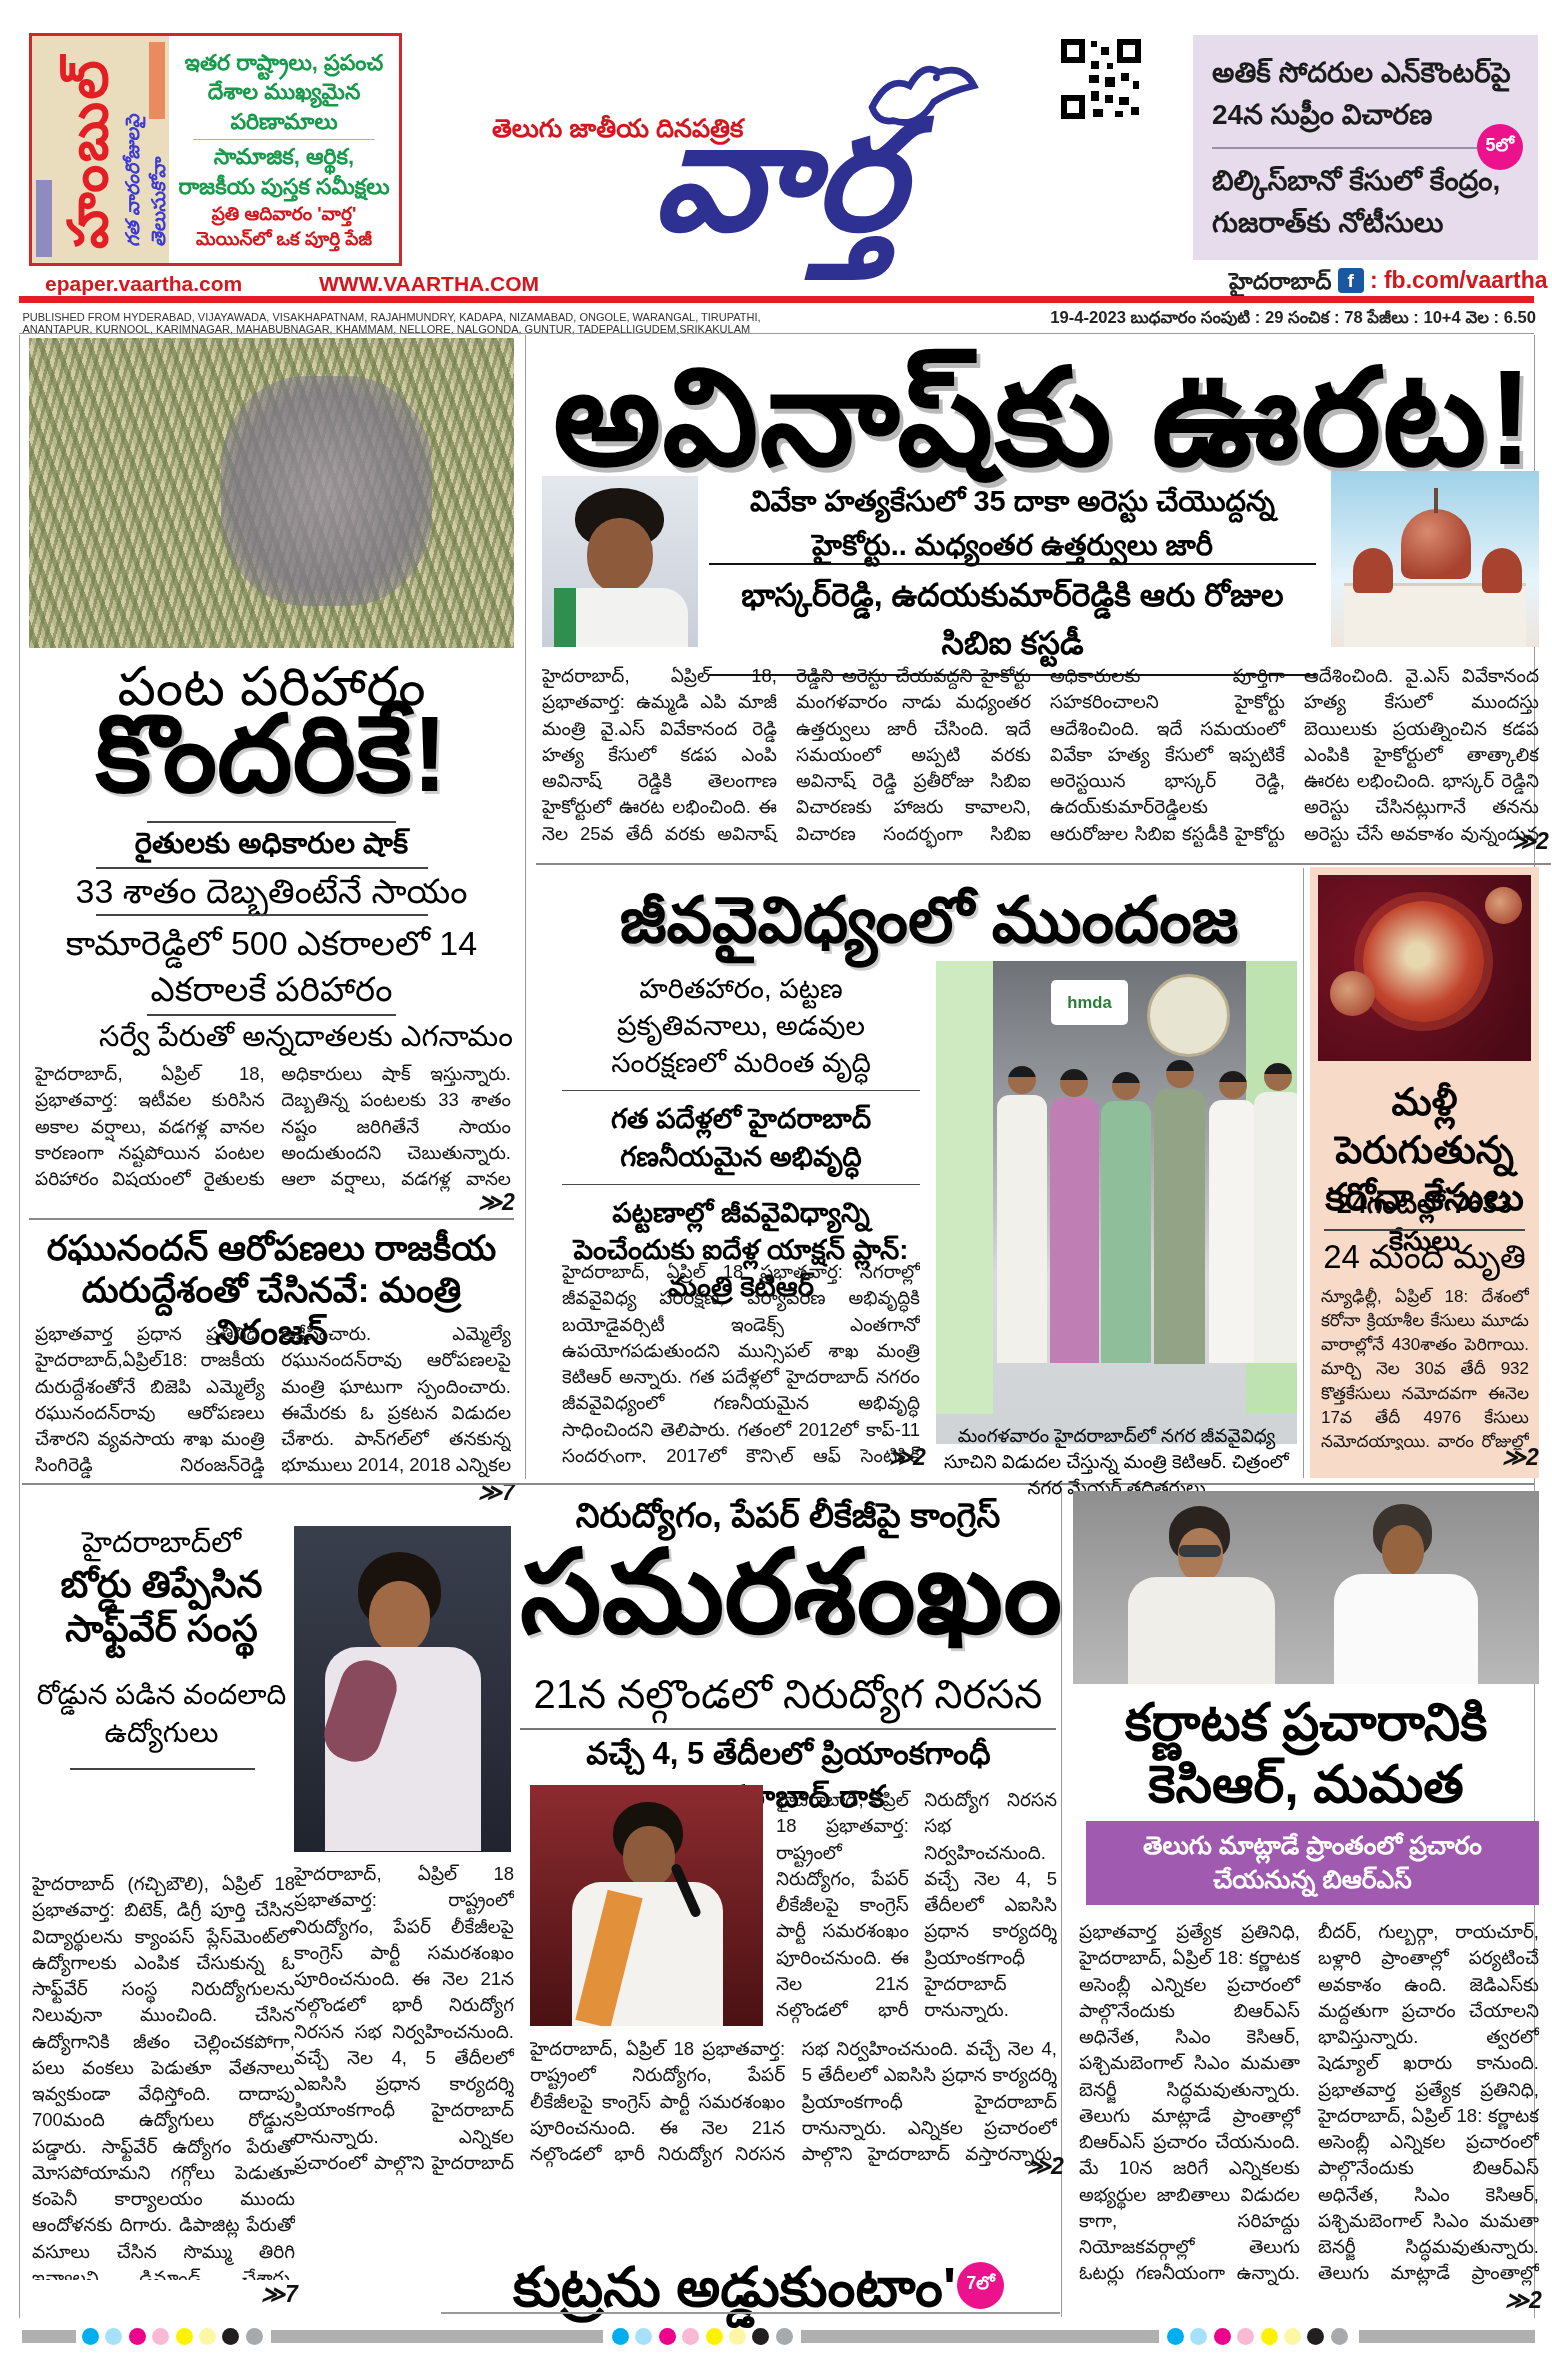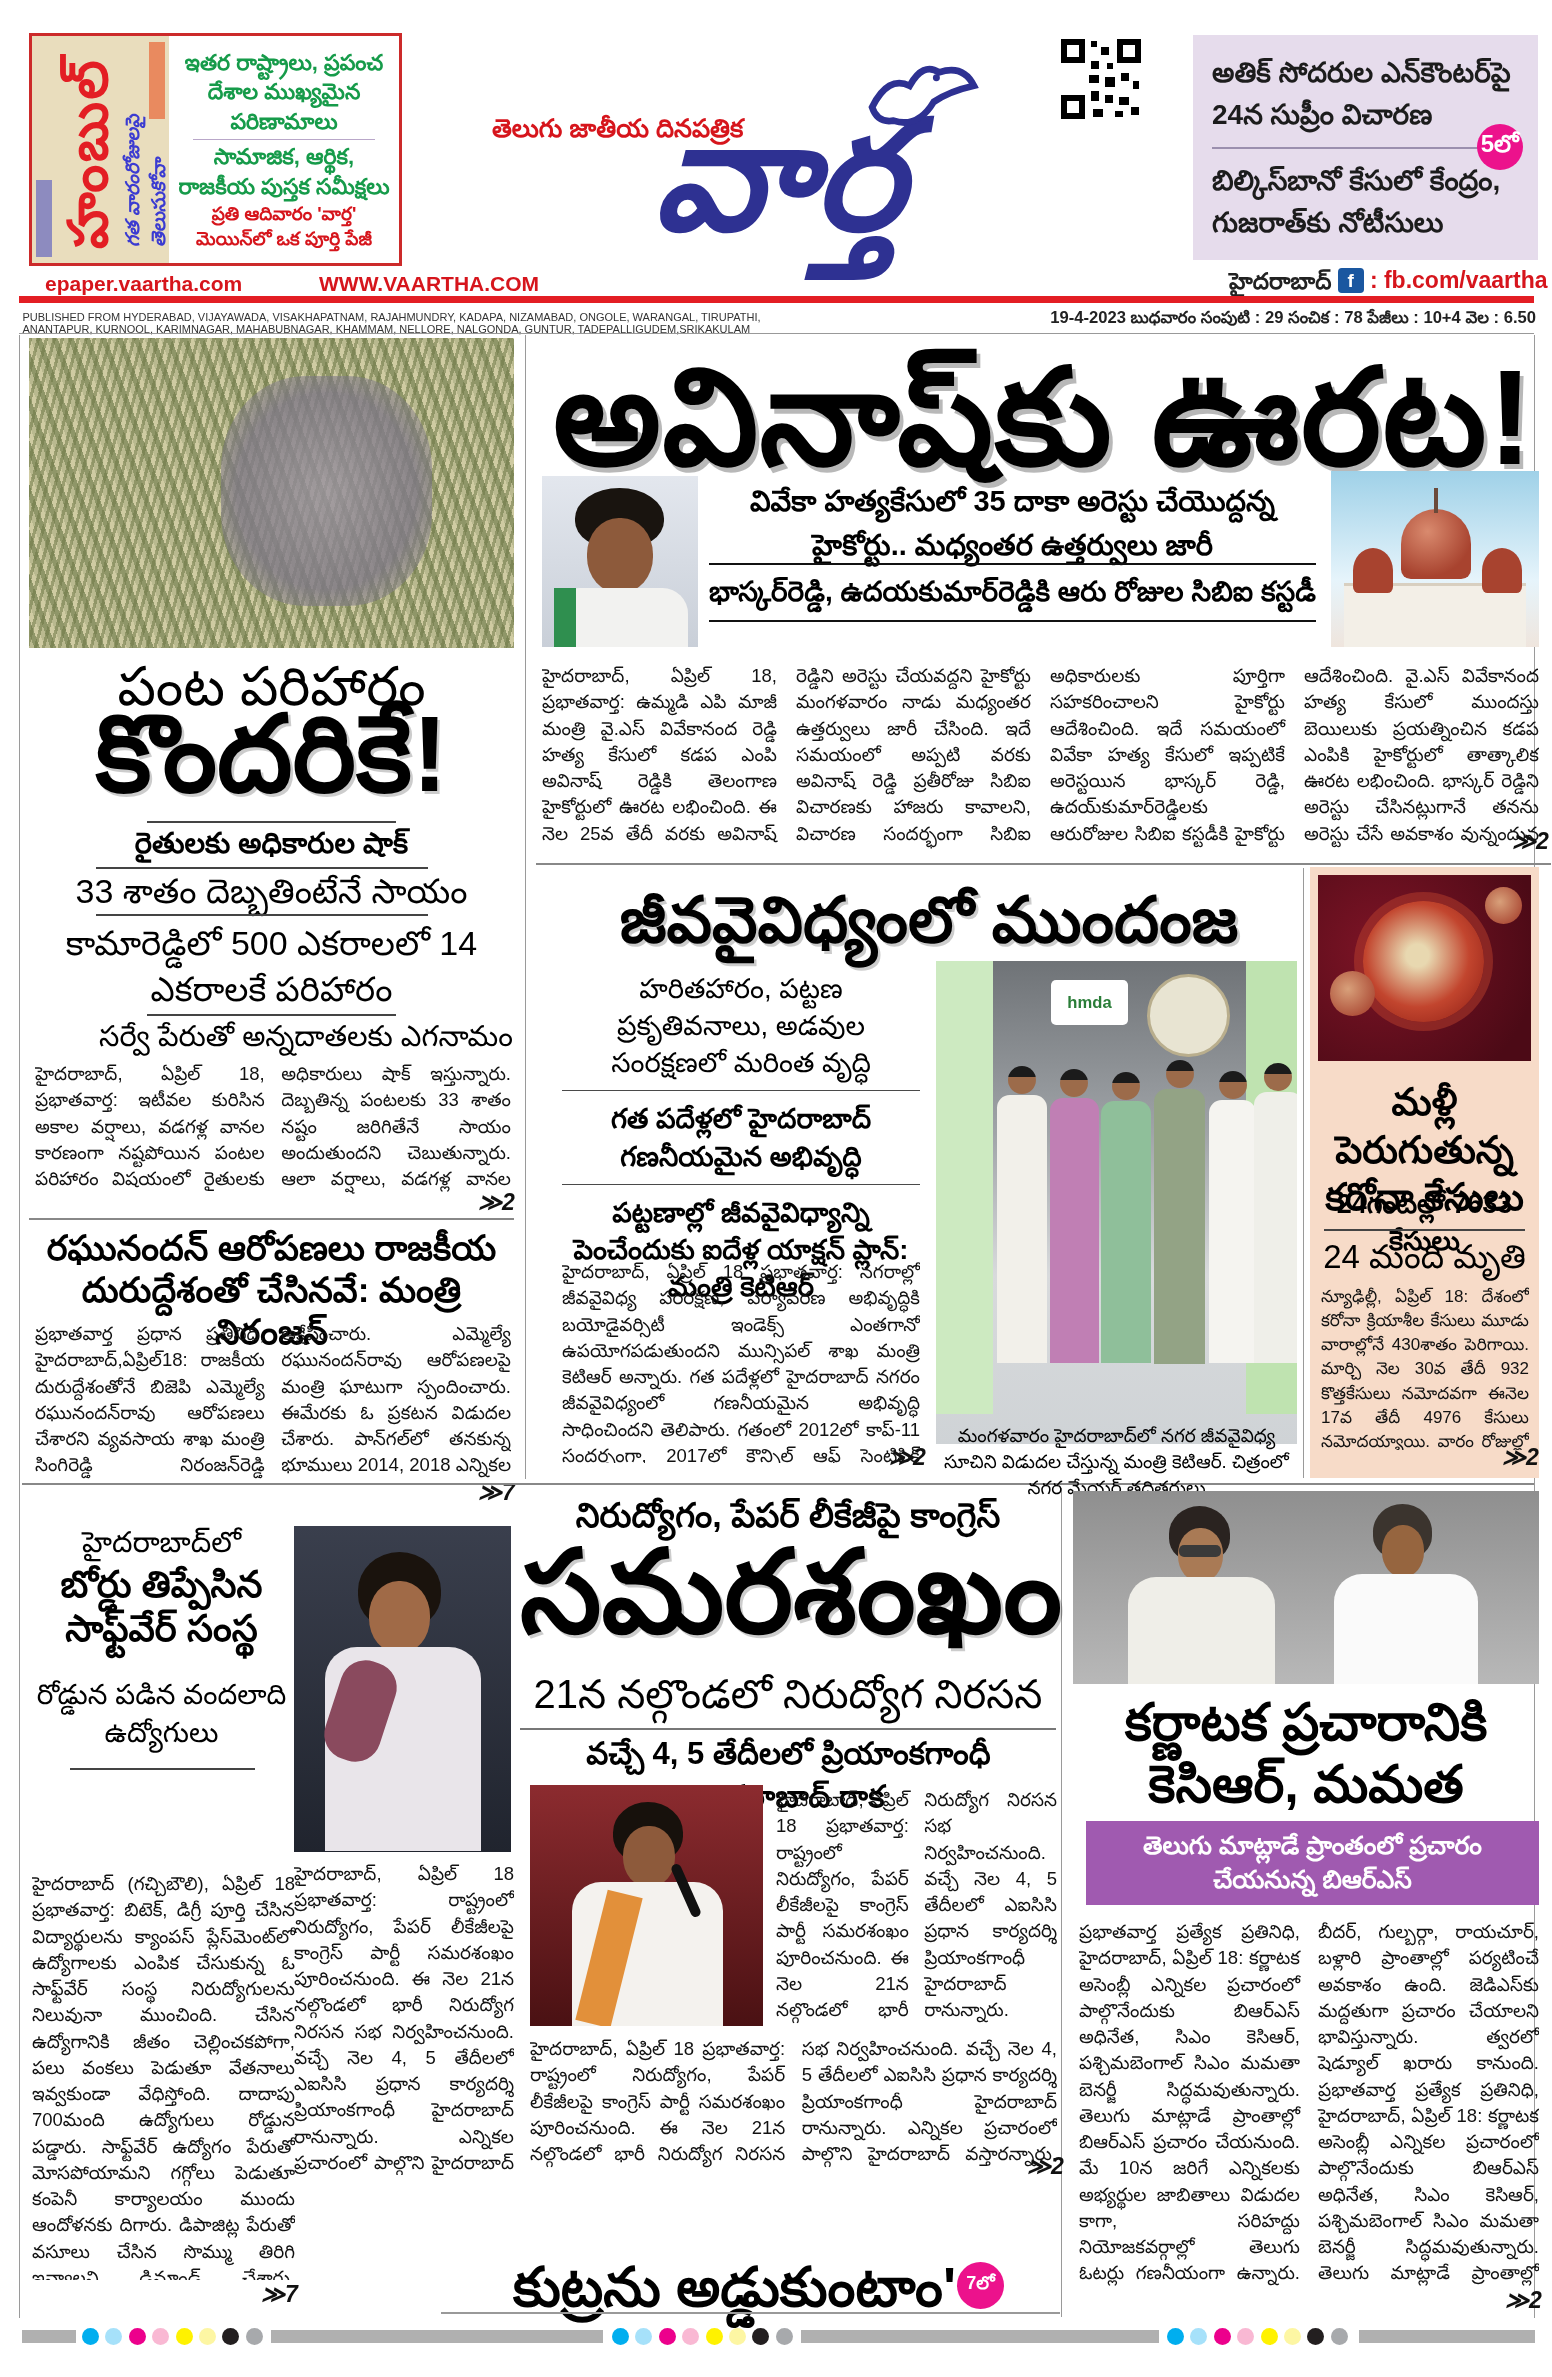--- a/index.html
+++ b/index.html
@@ -96,21 +96,21 @@
       <rect x="23" y="29" width="4" height="4" fill="#000"></rect>
     <rect x="30" y="30" width="5" height="4" fill="#000"></rect>
       <rect x="36" y="35" width="4" height="4" fill="#000"></rect>
     <rect x="17" y="36" width="5" height="4" fill="#000"></rect>
       <rect x="28" y="37" width="4" height="3" fill="#000"></rect>
   </svg>
 
   <div class="topbox">
     <div class="tl">అతిక్ సోదరుల ఎన్‌కౌంటర్‌పై 24న సుప్రీం విచారణ</div>
     <div style="position:relative;height:1.9px;background:#9b8fae;margin:11.5px 0;">
-      <div class="badge-pink abs" style="right:-3.8px;top:-23px;width:46px;height:46px;font-size:24px;text-align:right;">5లో</div>
+      <div class="badge-pink abs" style="right:-3.8px;top:-23px;width:46px;height:46px;font-size:18px;text-align:right;">5లో</div>
     </div>
     <div class="tl">బిల్కిస్‌బానో కేసులో కేంద్రం, గుజరాత్‌కు నోటీసులు</div>
   </div>
 
   <div class="abs b" style="left:1229px;top:268px;font-size:23px;color:#222;">హైదరాబాద్</div>
   <div class="abs" style="left:1338px;top:267px;display:flex;align-items:center;gap:6.4px;">
     <span class="fbicon">f</span>
     <span class="b" style="font-size:23px;color:#d6151c;">: fb.com/vaartha</span>
   </div>
 
@@ -165,21 +165,21 @@
   <div class="abs c lead-hl" style="left:536px;top:350px;width:1015px;">అవినాష్‌కు ఊరట!</div>
 
   <div class="ph" style="left:542px;top:476px;width:156px;height:171px;background:linear-gradient(#e3e7ee,#c9cfd8);">
     <div class="abs" style="left:33px;top:11.5px;width:89px;height:61px;border-radius:50% 50% 46% 46%;background:#19140f;"></div>
     <div class="abs" style="left:45px;top:42px;width:66px;height:75px;border-radius:48%;background:#8d5a3b;"></div>
     <div class="abs" style="left:11.5px;top:112px;width:134px;height:59px;border-radius:25.5px 25.5px 0 0;background:#f2f2f0;"></div>
     <div class="abs" style="left:11.5px;top:112px;width:22px;height:59px;background:#2f8f4f;"></div>
   </div>
 
   <div class="abs c b" style="left:709px;top:480px;width:607px;font-size:29px;line-height:1.5;">వివేకా హత్యకేసులో 35 దాకా అరెస్టు చేయొద్దన్న హైకోర్టు.. మధ్యంతర ఉత్తర్వులు జారీ</div>
-  <div class="abs c b deckbox" style="left:709px;top:563px;width:607px;font-size:28px;line-height:1.5;padding:6.4px 0;">భాస్కర్‌రెడ్డి, ఉదయకుమార్‌రెడ్డికి ఆరు రోజుల సిబిఐ కస్టడీ</div>
+  <div class="abs c b deckbox" style="left:709px;top:563px;width:607px;font-size:32px;line-height:1.5;padding:6.4px 0;">భాస్కర్‌రెడ్డి, ఉదయకుమార్‌రెడ్డికి ఆరు రోజుల సిబిఐ కస్టడీ</div>
 
   <div class="ph" style="left:1331px;top:471px;width:208px;height:176px;background:linear-gradient(#9fd1e8,#e6f4fb 62%,#efe5dd);">
     <div class="abs" style="left:12.8px;bottom:0;width:182px;height:61px;background:#f3efe7;border-top:3.8px solid #d8cfc0;"></div>
     <div class="abs" style="left:70px;top:38px;width:70px;height:70px;border-radius:50% 50% 14% 14%;background:radial-gradient(circle at 38% 32%,#d98a6e,#a8432f 70%);"></div>
     <div class="abs" style="left:22px;top:77px;width:40px;height:45px;border-radius:50% 50% 14% 14%;background:#a8432f;"></div>
     <div class="abs" style="left:151px;top:77px;width:40px;height:45px;border-radius:50% 50% 14% 14%;background:#a8432f;"></div>
     <div class="abs" style="left:103px;top:16.6px;width:3.8px;height:25.5px;background:#6b4a3a;"></div>
   </div>
 
   <div class="abs bt" style="left:542px;top:663px;width:997px;height:190px;column-count:4;column-gap:19px;">హైదరాబాద్, ఏప్రిల్ 18, ప్రభాతవార్త: ఉమ్మడి ఎపి మాజీ మంత్రి వై.ఎస్ వివేకానంద రెడ్డి హత్య కేసులో కడప ఎంపి అవినాష్ రెడ్డికి తెలంగాణ హైకోర్టులో ఊరట లభించింది. ఈ నెల 25వ తేదీ వరకు అవినాష్ రెడ్డిని అరెస్టు చేయవద్దని హైకోర్టు మంగళవారం నాడు మధ్యంతర ఉత్తర్వులు జారీ చేసింది. ఇదే సమయంలో అప్పటి వరకు అవినాష్ రెడ్డి ప్రతీరోజు సిబిఐ విచారణకు హాజరు కావాలని, విచారణ సందర్భంగా సిబిఐ అధికారులకు పూర్తిగా సహకరించాలని హైకోర్టు ఆదేశించింది. ఇదే సమయంలో వివేకా హత్య కేసులో ఇప్పటికే అరెస్టయిన భాస్కర్ రెడ్డి, ఉదయ్‌కుమార్‌రెడ్డిలకు ఆరురోజుల సిబిఐ కస్టడీకి హైకోర్టు ఆదేశించింది. వై.ఎస్ వివేకానంద హత్య కేసులో ముందస్తు బెయిలుకు ప్రయత్నించిన కడప ఎంపికి హైకోర్టులో తాత్కాలిక ఊరట లభించింది. భాస్కర్ రెడ్డిని అరెస్టు చేసినట్లుగానే తనను అరెస్టు చేసే అవకాశం వున్నందున ముందస్తు బెయిలు కోసం తెలంగాణ హైకోర్టులో సోమవారం అర్ధరాత్రి పిటిషన్ చేయడం తెలిసిందే. ఈ పిటిషన్‌ను వెంటనే విచారించాలని తనకు ముందస్తు బెయిలు మంజూరు చేయాలని కోరడం విదితమే. దీనిపై విచారించిన హైకోర్టు సిబిఐ అభిప్రాయాలను కోరింది. హైదరాబాద్, ఏప్రిల్ 18, ప్రభాతవార్త: ఉమ్మడి ఎపి మాజీ మంత్రి వై.ఎస్ వివేకానంద రెడ్డి హత్య కేసులో కడప ఎంపి అవినాష్ రెడ్డికి తెలంగాణ హైకోర్టులో ఊరట లభించింది. ఈ నెల 25వ తేదీ వరకు అవినాష్ రెడ్డిని అరెస్టు చేయవద్దని హైకోర్టు మంగళవారం నాడు మధ్యంతర ఉత్తర్వులు జారీ చేసింది. ఇదే సమయంలో అప్పటి వరకు అవినాష్ రెడ్డి ప్రతీరోజు సిబిఐ విచారణకు హాజరు కావాలని, విచారణ సందర్భంగా సిబిఐ అధికారులకు పూర్తిగా సహకరించాలని హైకోర్టు ఆదేశించింది. ఇదే సమయంలో వివేకా హత్య కేసులో ఇప్పటికే అరెస్టయిన భాస్కర్ రెడ్డి, ఉదయ్‌కుమార్‌రెడ్డిలకు ఆరురోజుల సిబిఐ కస్టడీకి హైకోర్టు ఆదేశించింది. వై.ఎస్ వివేకానంద హత్య కేసులో ముందస్తు బెయిలుకు ప్రయత్నించిన కడప ఎంపికి హైకోర్టులో తాత్కాలిక ఊరట లభించింది. భాస్కర్ రెడ్డిని అరెస్టు చేసినట్లుగానే తనను అరెస్టు చేసే అవకాశం వున్నందున ముందస్తు బెయిలు కోసం తెలంగాణ హైకోర్టులో సోమవారం అర్ధరాత్రి పిటిషన్ చేయడం తెలిసిందే. ఈ పిటిషన్‌ను వెంటనే విచారించాలని తనకు ముందస్తు బెయిలు మంజూరు చేయాలని కోరడం విదితమే. దీనిపై విచారించిన హైకోర్టు సిబిఐ అభిప్రాయాలను కోరింది.</div>

